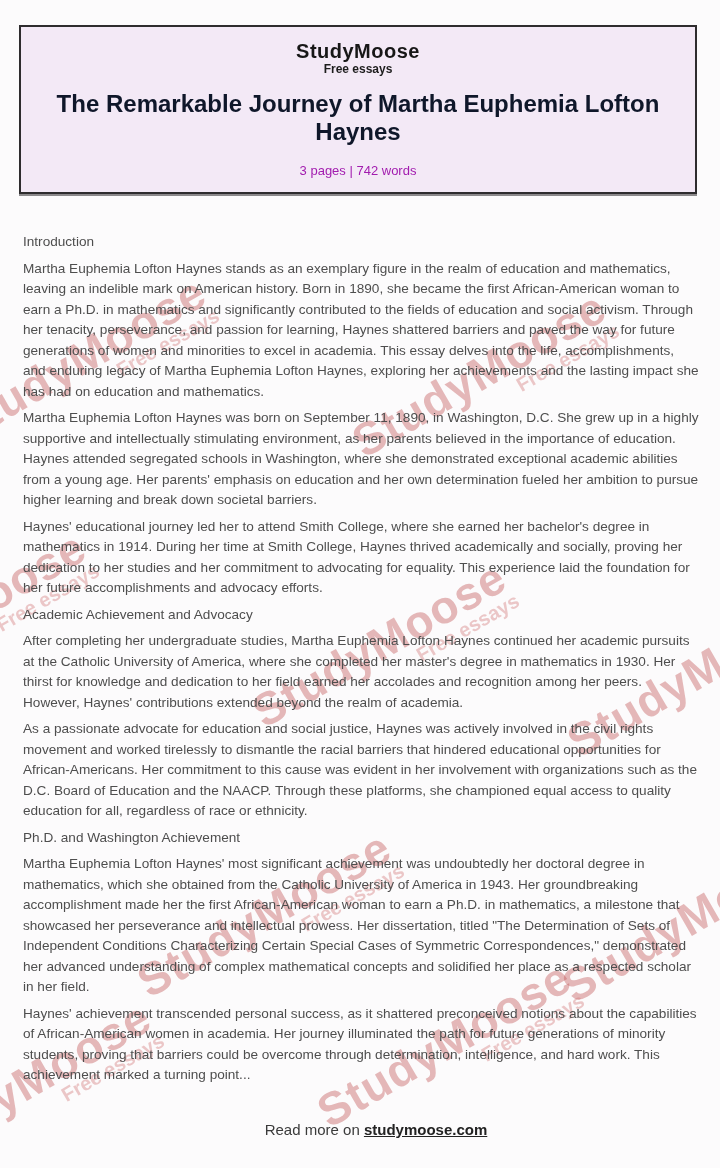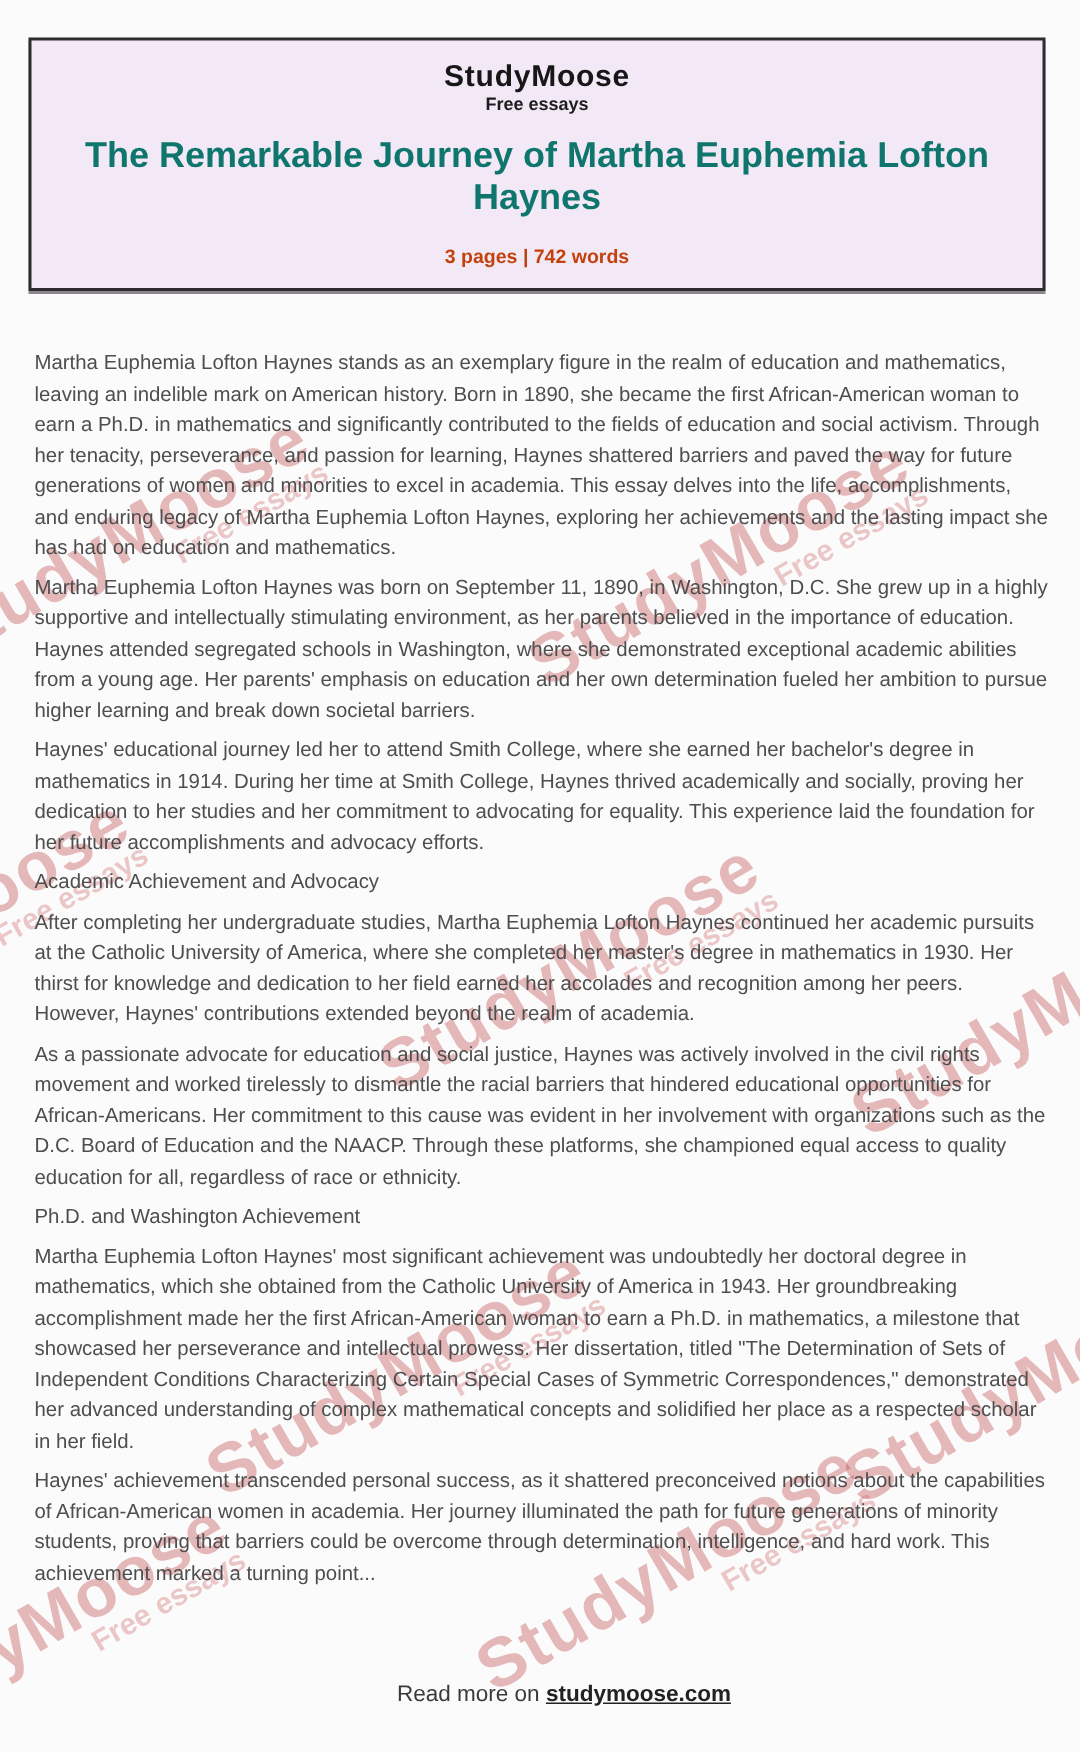--- a/index.html
+++ b/index.html
@@ -66,28 +66,27 @@
     font-weight: bold;
     color: #1d1d1d;
     line-height: 14px;
   }
   .essay-title {
     margin: 14px auto 0;
     max-width: 630px;
     font-size: 24px;
     line-height: 28px;
     font-weight: bold;
-    color: #0f766e;
+    color: #0f172a;
     text-align: center;
   }
   .essay-meta {
     margin-top: 17px;
     font-size: 13px;
-    color: #c2410c;
-    font-weight: bold;
+    color: #a21caf;
   }
 
   
   .content {
     position: absolute;
     z-index: 1;
     left: 23px;
     top: 232px;
     width: 677px;
     color: #4e4e4e;
@@ -164,20 +163,21 @@
   </div>
 
   <header class="header-box">
     <div class="brand">StudyMoose</div>
     <div class="tagline">Free essays</div>
     <h1 class="essay-title">The Remarkable Journey of Martha Euphemia Lofton Haynes</h1>
     <div class="essay-meta">3 pages | 742 words</div>
   </header>
 
   <main class="content" id="content">
+      <div class="section-heading">Introduction</div>
       <p class="para">Martha Euphemia Lofton Haynes stands as an exemplary figure in the realm of education and mathematics, leaving an indelible mark on American history. Born in 1890, she became the first African-American woman to earn a Ph.D. in mathematics and significantly contributed to the fields of education and social activism. Through her tenacity, perseverance, and passion for learning, Haynes shattered barriers and paved the way for future generations of women and minorities to excel in academia. This essay delves into the life, accomplishments, and enduring legacy of Martha Euphemia Lofton Haynes, exploring her achievements and the lasting impact she has had on education and mathematics.</p>
       <p class="para">Martha Euphemia Lofton Haynes was born on September 11, 1890, in Washington, D.C. She grew up in a highly supportive and intellectually stimulating environment, as her parents believed in the importance of education. Haynes attended segregated schools in Washington, where she demonstrated exceptional academic abilities from a young age. Her parents' emphasis on education and her own determination fueled her ambition to pursue higher learning and break down societal barriers.</p>
       <p class="para">Haynes' educational journey led her to attend Smith College, where she earned her bachelor's degree in mathematics in 1914. During her time at Smith College, Haynes thrived academically and socially, proving her dedication to her studies and her commitment to advocating for equality. This experience laid the foundation for her future accomplishments and advocacy efforts.</p>
       <div class="section-heading">Academic Achievement and Advocacy</div>
       <p class="para">After completing her undergraduate studies, Martha Euphemia Lofton Haynes continued her academic pursuits at the Catholic University of America, where she completed her master's degree in mathematics in 1930. Her thirst for knowledge and dedication to her field earned her accolades and recognition among her peers. However, Haynes' contributions extended beyond the realm of academia.</p>
       <p class="para">As a passionate advocate for education and social justice, Haynes was actively involved in the civil rights movement and worked tirelessly to dismantle the racial barriers that hindered educational opportunities for African-Americans. Her commitment to this cause was evident in her involvement with organizations such as the D.C. Board of Education and the NAACP. Through these platforms, she championed equal access to quality education for all, regardless of race or ethnicity.</p>
       <div class="section-heading">Ph.D. and Washington Achievement</div>
       <p class="para">Martha Euphemia Lofton Haynes' most significant achievement was undoubtedly her doctoral degree in mathematics, which she obtained from the Catholic University of America in 1943. Her groundbreaking accomplishment made her the first African-American woman to earn a Ph.D. in mathematics, a milestone that showcased her perseverance and intellectual prowess. Her dissertation, titled "The Determination of Sets of Independent Conditions Characterizing Certain Special Cases of Symmetric Correspondences," demonstrated her advanced understanding of complex mathematical concepts and solidified her place as a respected scholar in her field.</p>
       <p class="para">Haynes' achievement transcended personal success, as it shattered preconceived notions about the capabilities of African-American women in academia. Her journey illuminated the path for future generations of minority students, proving that barriers could be overcome through determination, intelligence, and hard work. This achievement marked a turning point...</p>
     </main>

